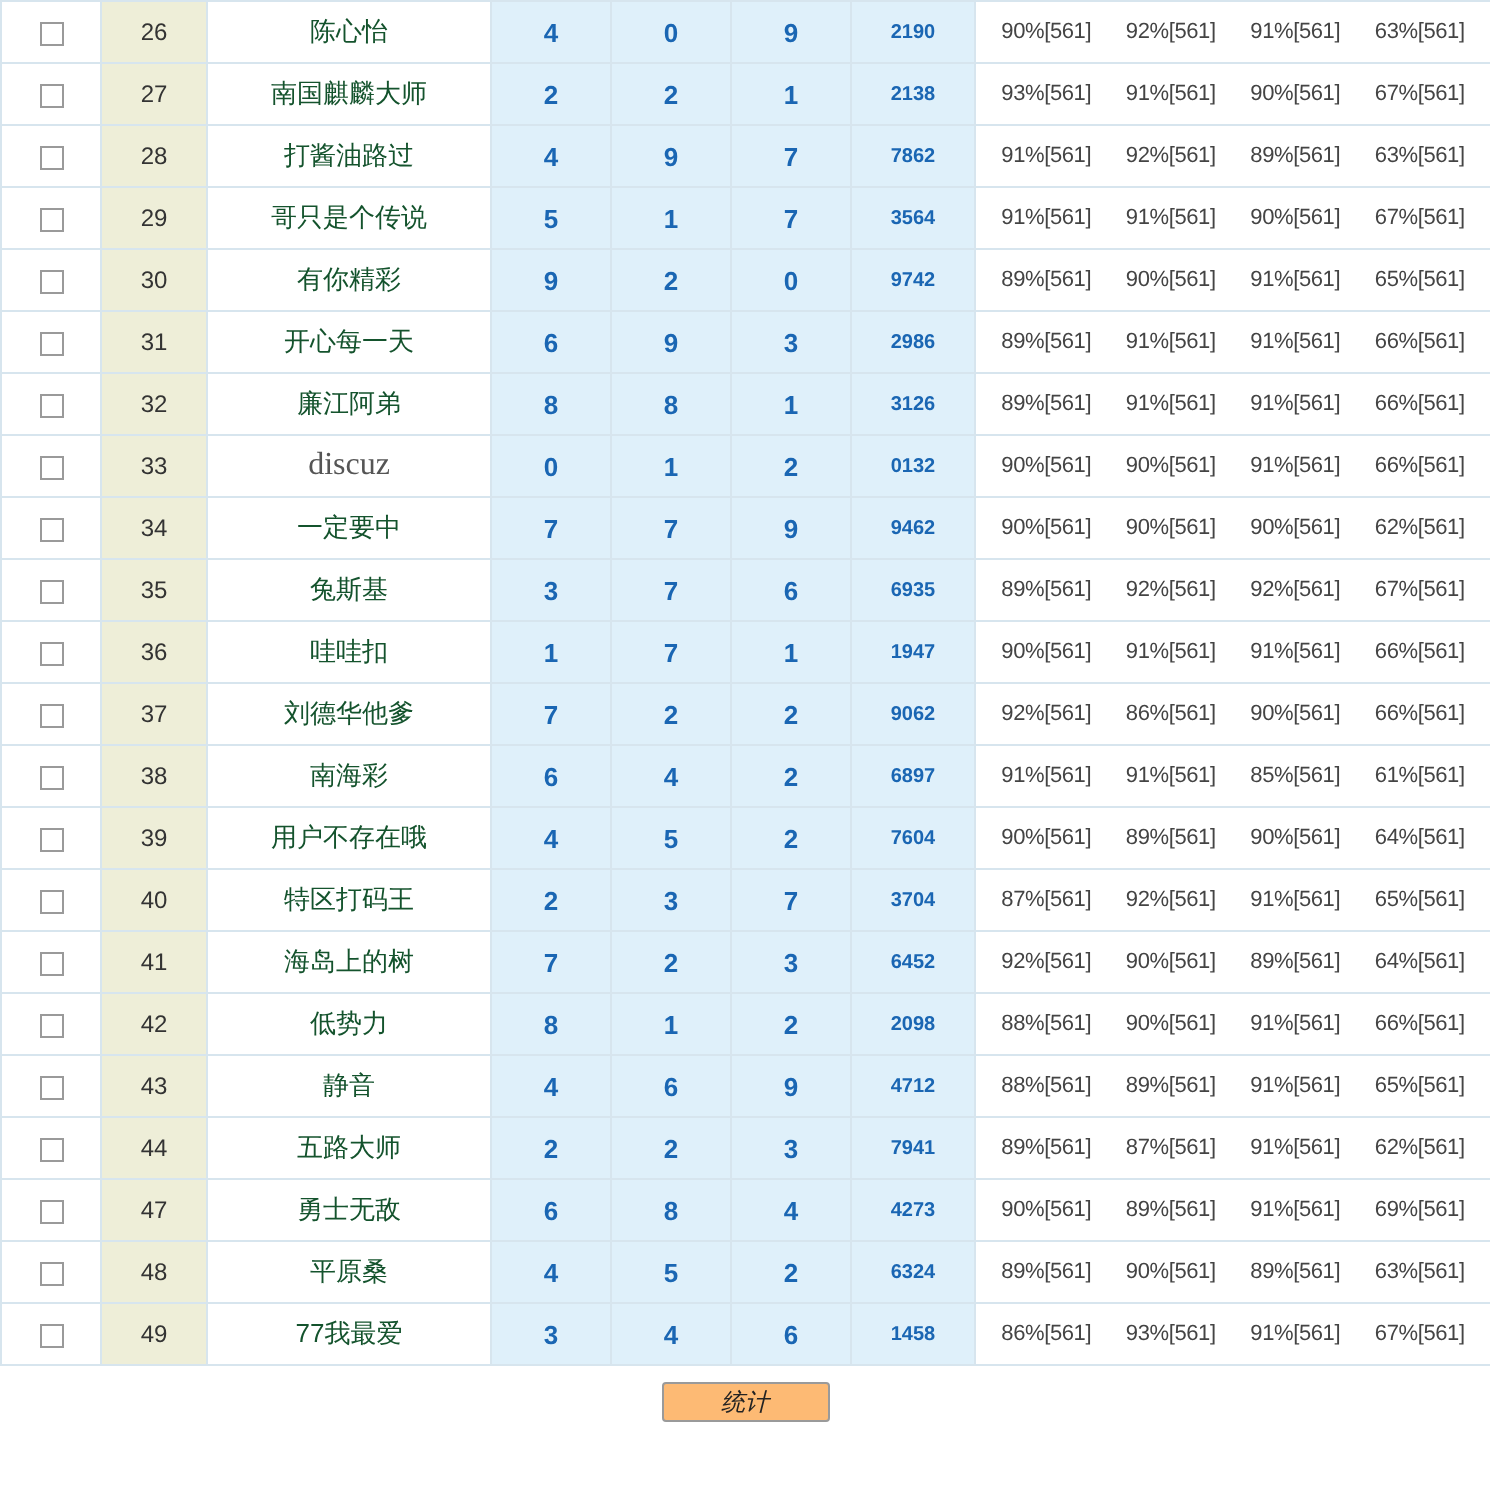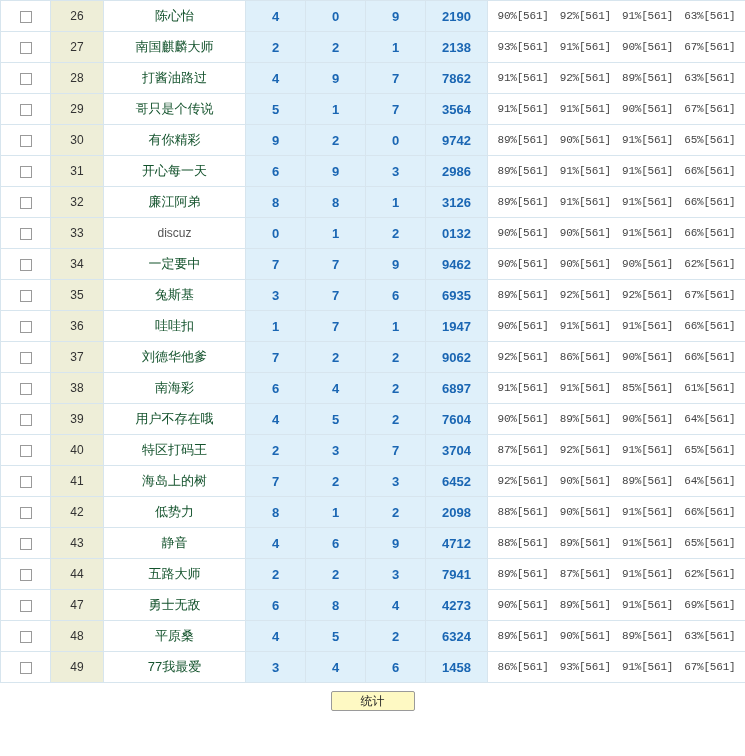--- a/index.html
+++ b/index.html
@@ -64,42 +64,42 @@
     color: #333333;
     font-size: 12px;
   }
   td.cell-name {
     background: #ffffff;
     text-align: center;
     color: #14532d;
     font-size: 13px;
   }
   td.cell-name.mono {
-    font-family: Liberation Sans, sans-serif;
-    font-size: 12px;
+    font-family: Liberation Serif, serif;
+    font-size: 16px;
     color: #555555;
   }
   td.cell-num {
     background: #dff0fa;
     text-align: center;
     color: #1a66b3;
     font-weight: bold;
     font-size: 13px;
   }
   td.cell-code {
     background: #dff0fa;
     text-align: center;
     color: #1a66b3;
     font-weight: bold;
-    font-size: 13px;
+    font-size: 10px;
   }
   td.cell-stats {
     background: #ffffff;
     text-align: center;
-    font-family: Liberation Mono, monospace;
+    font-family: Liberation Sans, sans-serif;
     font-size: 11px;
     color: #444444;
     letter-spacing: -0.2px;
   }
   .stats-inner {
     display: flex;
     justify-content: space-between;
     padding: 0 4px;
   }
   .stat {
@@ -115,29 +115,30 @@
     background: #ffffff;
     display: flex;
     align-items: center;
     justify-content: center;
   }
   .stat-button {
     min-width: 84px;
     height: 20px;
     line-height: 18px;
     padding: 0 14px;
-    background: #fef9c3;
+    background: #fdba74;
     border: 1px solid #9a9a9a;
     border-radius: 2px;
     font-size: 12px;
     color: #222222;
     text-align: center;
     cursor: pointer;
     box-sizing: border-box;
     font-family: "Liberation Sans", sans-serif;
+    font-style: italic;
   }
 </style>
 </head>
 <body>
 
 <div class="wrap">
   <table class="grid">
     <colgroup>
       <col class="c-check">
       <col class="c-id">

